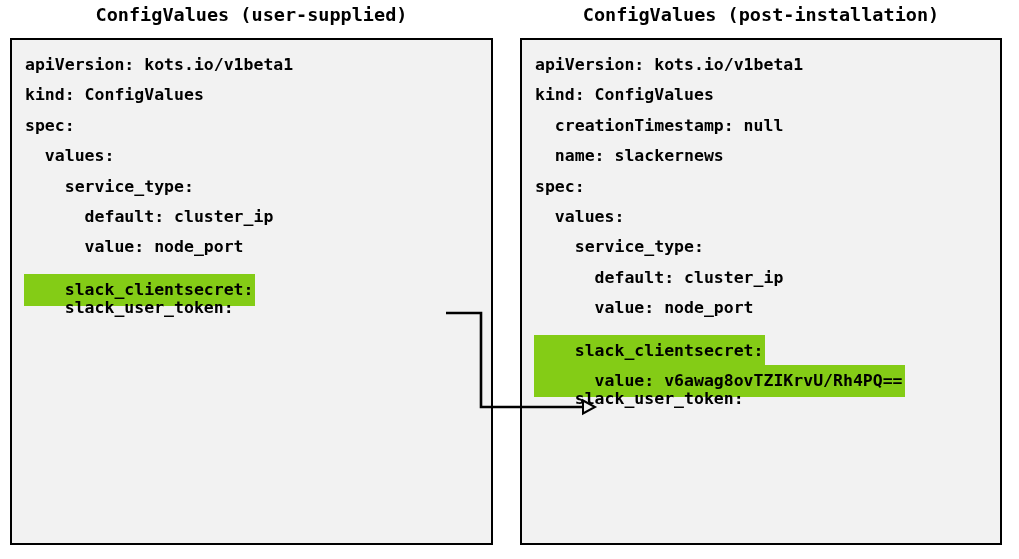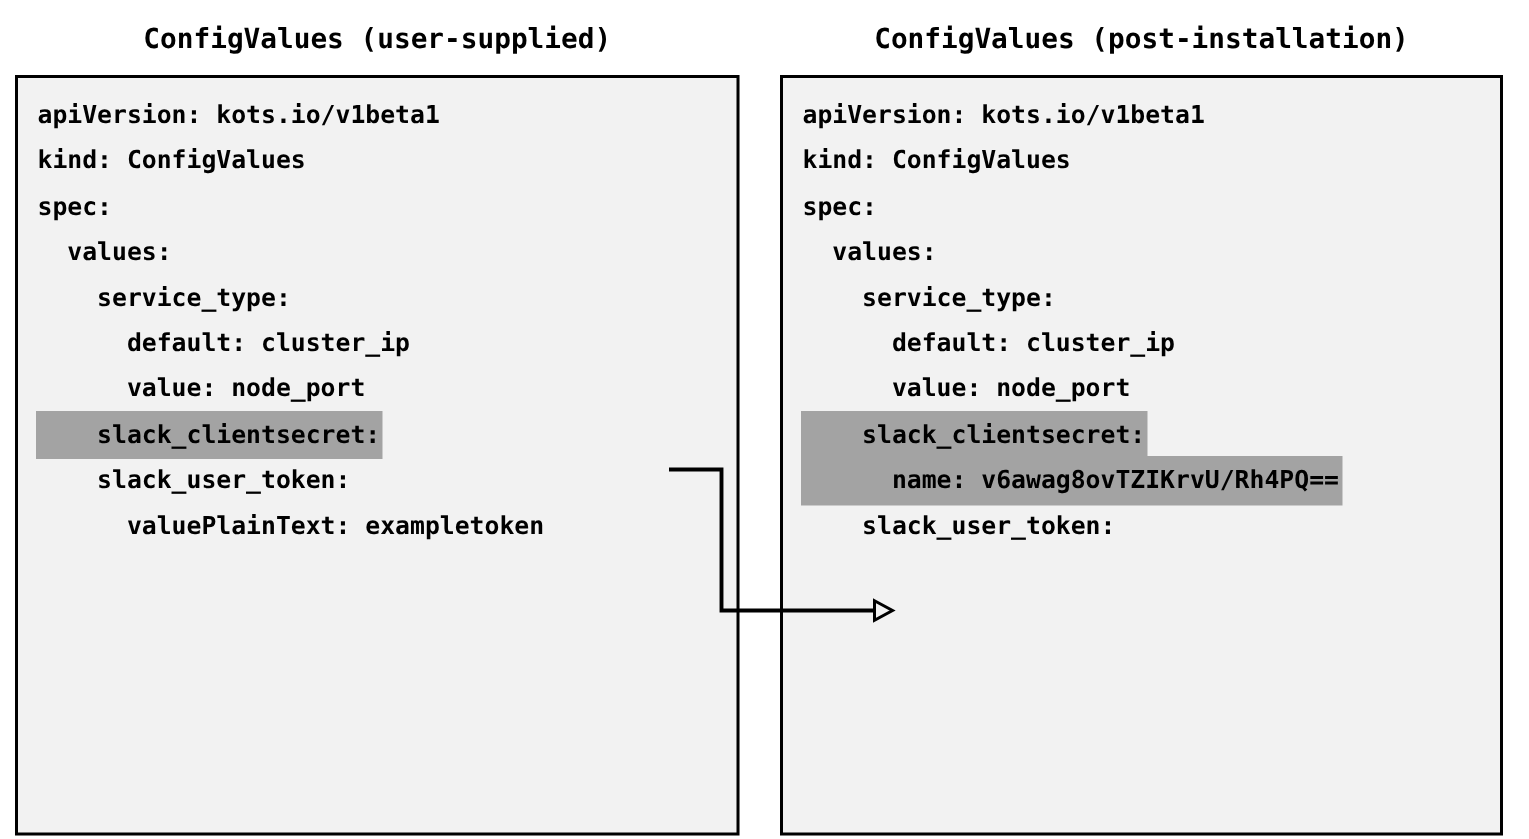--- a/index.html
+++ b/index.html
@@ -11,21 +11,21 @@
   body {
     width: 1019px;
     height: 559px;
     position: relative;
     font-family: "DejaVu Sans Mono", "Liberation Mono", monospace;
     overflow: hidden;
   }
 
   .panel {
     position: absolute;
-    top: 12px;
+    top: 0;
   }
   .panel-left  { left: 10px;  width: 483px; }
   .panel-right { left: 520px; width: 482px; }
 
   .panel-title {
     height: 38px;
     line-height: 30px;
     text-align: center;
     font-size: 18.5px;
     font-weight: bold;
@@ -55,21 +55,22 @@
     color: #000000;
     white-space: pre;
     padding-left: 12px;
     font-family: "DejaVu Sans Mono", "Liberation Mono", monospace;
   }
   .code-line > span.txt {
     display: inline-block;
     padding: 1px 2px 1px 1px;
   }
   .code-line.hl > span.txt {
-    background: #a3a3a3;
+    background: #84cc16;
+    margin-top: 12px;
   }
 
   
   .connector {
     position: absolute;
     left: 0;
     top: 0;
     width: 1019px;
     height: 559px;
     pointer-events: none;
@@ -83,36 +84,37 @@
   <div class="code-box">
     <div class="code-line"><span class="txt">apiVersion: kots.io/v1beta1</span></div>
     <div class="code-line"><span class="txt">kind: ConfigValues</span></div>
     <div class="code-line"><span class="txt">spec:</span></div>
     <div class="code-line"><span class="txt">  values:</span></div>
     <div class="code-line"><span class="txt">    service_type:</span></div>
     <div class="code-line"><span class="txt">      default: cluster_ip</span></div>
     <div class="code-line"><span class="txt">      value: node_port</span></div>
     <div class="code-line hl"><span class="txt">    slack_clientsecret:</span></div>
     <div class="code-line"><span class="txt">    slack_user_token:</span></div>
-    <div class="code-line"><span class="txt">      valuePlainText: exampletoken</span></div>
   </div>
 </div>
 
 <div class="panel panel-right">
   <div class="panel-title">ConfigValues (post-installation)</div>
   <div class="code-box">
     <div class="code-line"><span class="txt">apiVersion: kots.io/v1beta1</span></div>
     <div class="code-line"><span class="txt">kind: ConfigValues</span></div>
+    <div class="code-line"><span class="txt">  creationTimestamp: null</span></div>
+    <div class="code-line"><span class="txt">  name: slackernews</span></div>
     <div class="code-line"><span class="txt">spec:</span></div>
     <div class="code-line"><span class="txt">  values:</span></div>
     <div class="code-line"><span class="txt">    service_type:</span></div>
     <div class="code-line"><span class="txt">      default: cluster_ip</span></div>
     <div class="code-line"><span class="txt">      value: node_port</span></div>
     <div class="code-line hl"><span class="txt">    slack_clientsecret:</span></div>
-    <div class="code-line hl"><span class="txt">      name: v6awag8ovTZIKrvU/Rh4PQ==</span></div>
+    <div class="code-line hl"><span class="txt">      value: v6awag8ovTZIKrvU/Rh4PQ==</span></div>
     <div class="code-line"><span class="txt">    slack_user_token:</span></div>
   </div>
 </div>
 
 <svg class="connector" viewBox="0 0 1019 559" width="1019" height="559">
   <path d="M 446 313 L 481 313 L 481 407 L 584 407" fill="none" stroke="#000000" stroke-width="2.6"></path>
   <path d="M 583 400.5 L 595 407 L 583 413.5 Z" fill="none" stroke="#000000" stroke-width="2"></path>
 </svg>
 
 </body></html>

